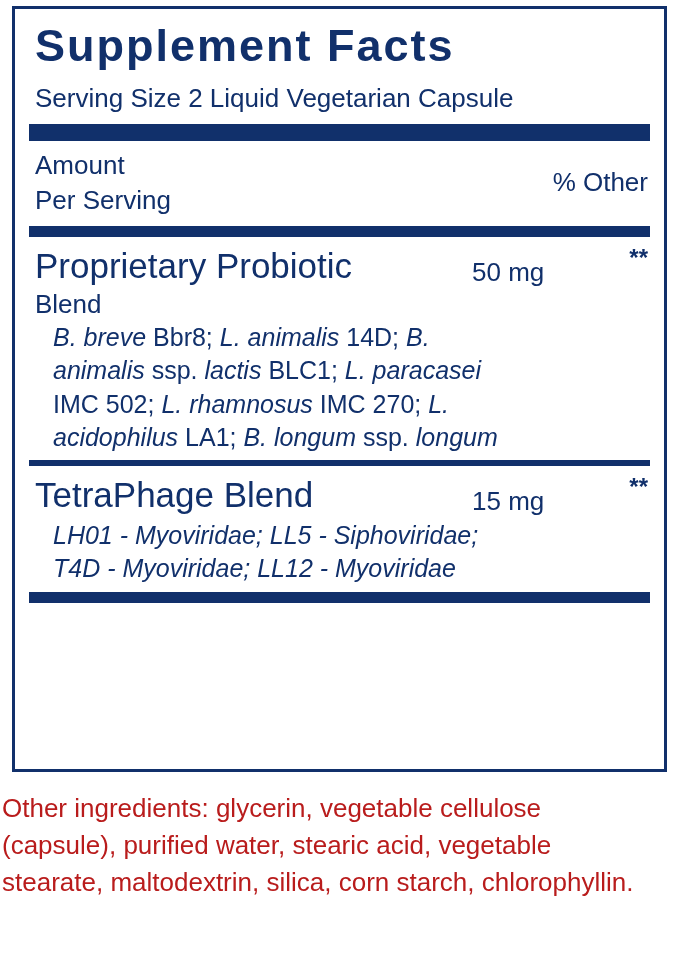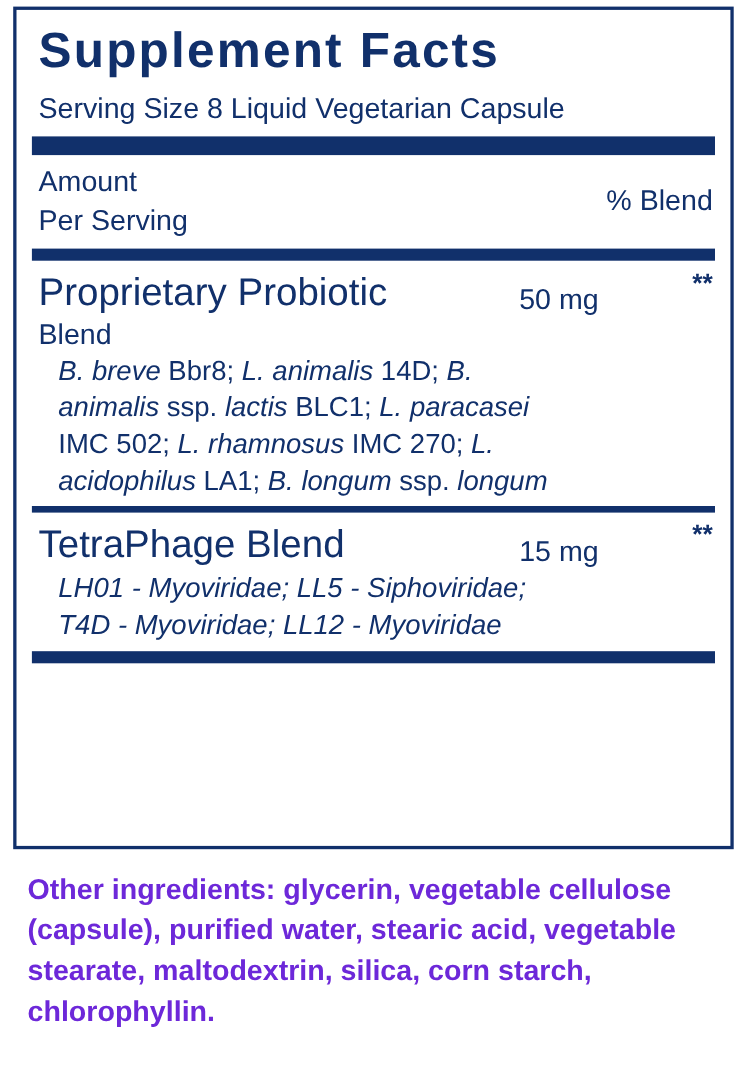--- a/index.html
+++ b/index.html
@@ -113,54 +113,53 @@
     line-height: 1.22;
     margin-left: 6px;
   }
   .footnote {
     font-size: 25px;
     line-height: 1.2;
     margin: 10px 0 0 8px;
   }
   .other {
     position: absolute;
-    left: 25px;
+    left: 2px;
     top: 790px;
     width: 655px;
     font-size: 26px;
     line-height: 1.42;
-    color: #6d28d9;
-    font-weight: bold;
+    color: #b91c1c;
   }
   sup {
     font-size: 0.62em;
     vertical-align: super;
     line-height: 0;
   }
 </style>
 </head>
 <body>
 
 <div class="page">
 
   <div class="panel">
 
     <div class="title">Supplement Facts</div>
 
-    <div class="serving">Serving Size 8 Liquid Vegetarian Capsule</div>
+    <div class="serving">Serving Size 2 Liquid Vegetarian Capsule</div>
 
     <div class="rule-thick"></div>
 
     <div class="hdr">
       <div class="hdr-col hdr-left">
         <div>Amount</div>
         <div>Per Serving</div>
       </div>
       <div class="hdr-col hdr-right">
-        <div>% Blend</div>
+        <div>% Other</div>
       </div>
     </div>
 
     <div class="rule-med"></div>
 
     <div class="row">
       <div class="nutrient">Proprietary Probiotic</div>
       <div class="amount">50 mg</div>
       <div class="dv">**</div>
     </div>

